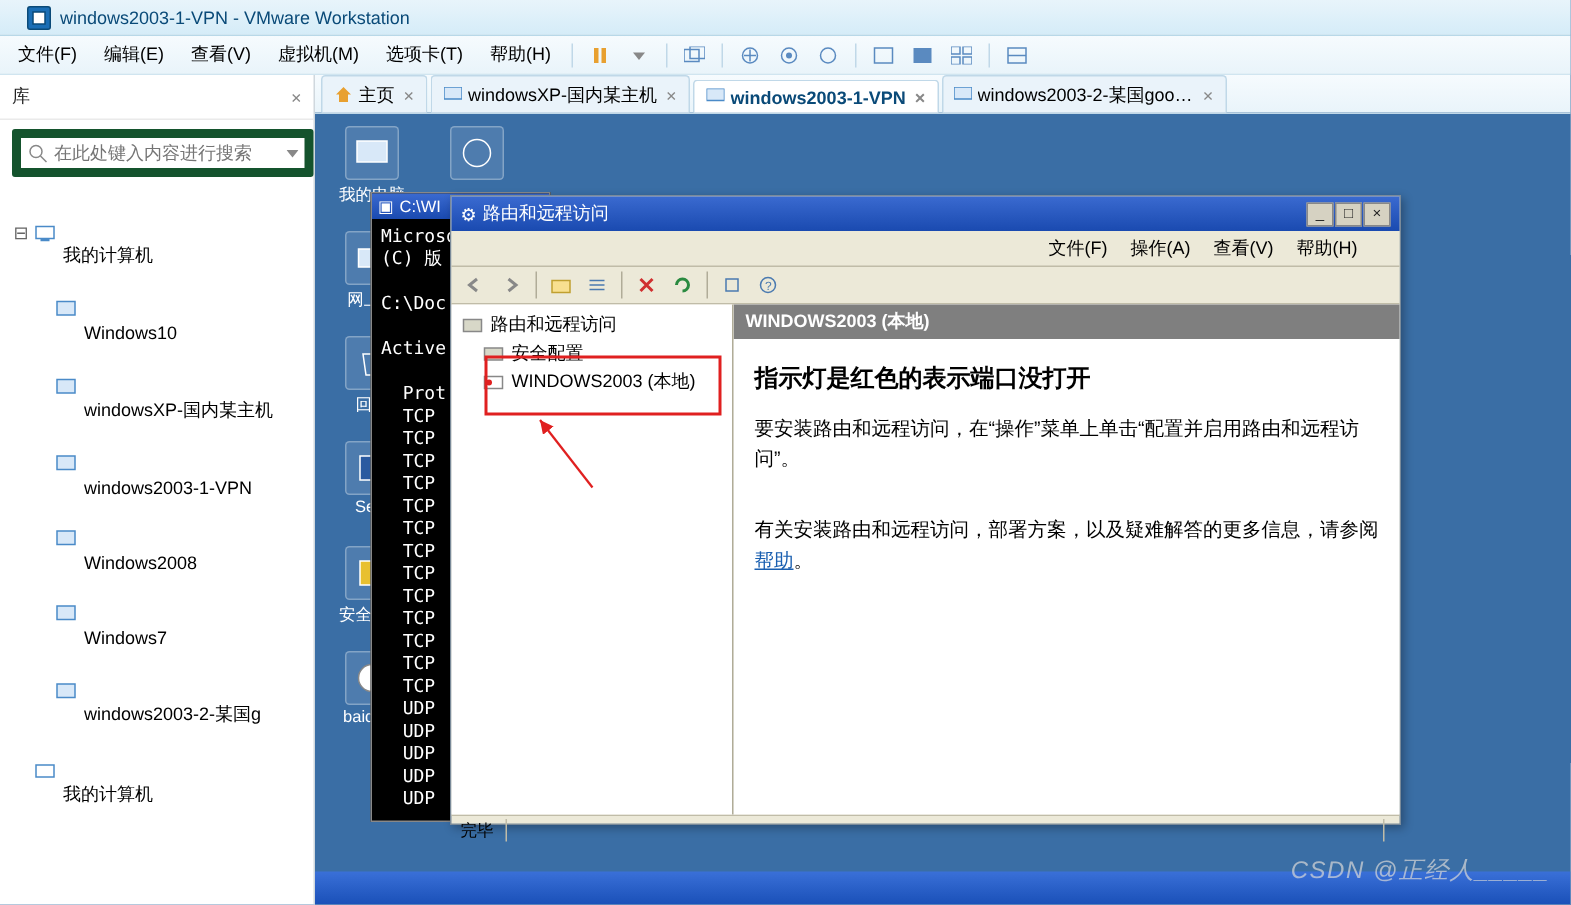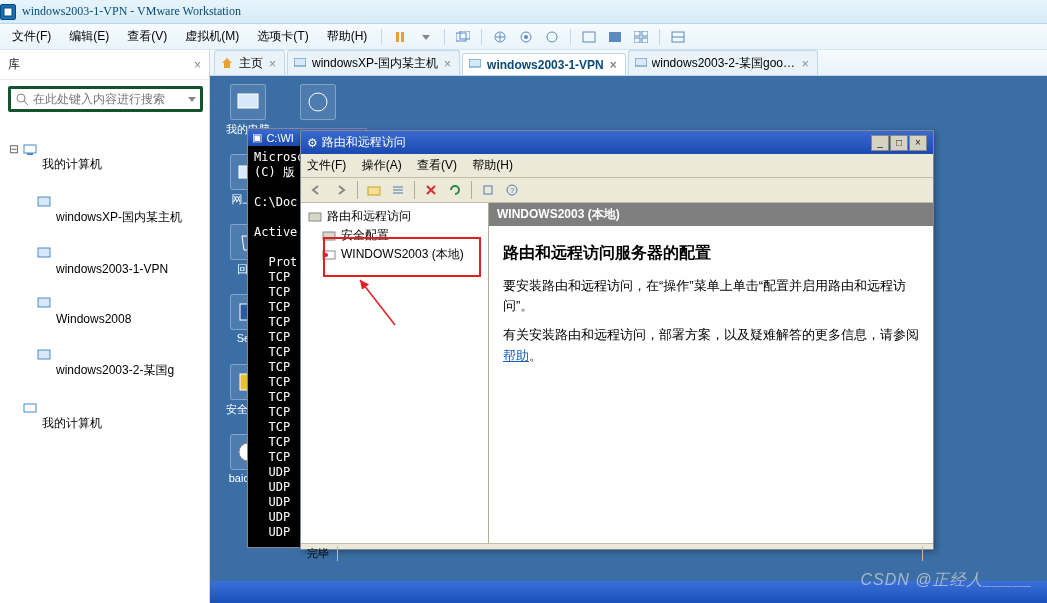--- a/index.html
+++ b/index.html
@@ -1,48 +1,48 @@
 <!DOCTYPE html>
 <html><head>
 <meta charset="utf-8">
 <style>
 * { box-sizing: border-box; margin: 0; padding: 0; }
 body { font-family: "Microsoft YaHei", "Segoe UI", Tahoma, sans-serif; font-size: 12px; background: #fff; overflow: hidden; width: 1047px; height: 603px; position: relative; }
 
 
-.titlebar { height: 24px; background: linear-gradient(#e8f4fb, #d5ecf8); display: flex; align-items: center; padding: 0 0; color: #0a4a78; border-bottom: 1px solid #b8d8e8; font-family: Liberation Serif, serif; }
+.titlebar { height: 24px; background: linear-gradient(#e8f4fb, #d5ecf8); display: flex; align-items: center; padding: 0 18px; color: #0a4a78; border-bottom: 1px solid #b8d8e8; }
 .titlebar .ico { width: 16px; height: 16px; background: #1a6eb5; border: 1px solid #0a4a78; display: inline-flex; align-items: center; justify-content: center; margin-right: 6px; border-radius: 2px; }
 .titlebar .ico svg { width: 10px; height: 10px; }
 
 
 .menubar { height: 26px; background: linear-gradient(#f6fbfe, #e9f4fa); display: flex; align-items: center; padding: 0 4px; border-bottom: 1px solid #d0e5f0; gap: 2px; }
 .menubar span.m { padding: 3px 8px; cursor: default; }
 .menubar .sep { width: 1px; height: 16px; background: #c0d8e8; margin: 0 4px; }
 .menubar .tbtn { width: 24px; height: 22px; display: inline-flex; align-items: center; justify-content: center; border-radius: 2px; }
 
 
 .workspace { display: flex; height: calc(603px - 50px); }
 .libpane { width: 210px; border-right: 1px solid #d0d8de; background: #fff; display: flex; flex-direction: column; }
 .libhead { display: flex; align-items: center; justify-content: space-between; padding: 6px 8px; border-bottom: 1px solid #eaeaea; color: #222; }
 .libhead .x { color: #888; cursor: pointer; }
 .searchrow { padding: 6px 8px; display: flex; align-items: center; }
-.searchrow .sbox { flex: 1; display: flex; align-items: center; border: 3px solid #14532d; border-radius: 2px; padding: 3px 4px; background: #fff; }
+.searchrow .sbox { flex: 1; display: flex; align-items: center; border: 6px solid #14532d; border-radius: 2px; padding: 3px 4px; background: #fff; }
 .searchrow input { border: none; outline: none; font-size: 12px; flex: 1; color: #555; }
 .searchrow .sico { width: 14px; height: 14px; margin-right: 4px; }
 .tree { padding: 4px 0 4px 4px; }
 .tree ul { list-style: none; padding-left: 18px; }
 .tree li { display: flex; align-items: center; padding: 2px 0; white-space: nowrap; }
 .tree li .tw { width: 12px; display: inline-flex; justify-content: center; color: #666; margin-right: 2px; }
 .tree li .iconsq { width: 16px; height: 14px; margin-right: 4px; display: inline-flex; align-items: center; justify-content: center; }
 .tree li span.lbl { cursor: default; margin-top: 32px; }
 
 
 .rightpane { flex: 1; display: flex; flex-direction: column; background: #396a9b; position: relative; }
 .tabstrip { height: 26px; background: linear-gradient(#f6fbfe,#e9f4fa); display: flex; align-items: flex-end; padding: 0 4px; border-bottom: 1px solid #c0d8e8; gap: 2px; }
-.tab { display: flex; align-items: center; padding: 4px 8px 3px 6px; background: #eaf3fa; border: 1px solid #c0d8e8; border-bottom: none; border-radius: 3px 3px 0 0; font-size: 12px; max-width: 190px; }
+.tab { display: flex; align-items: center; padding: 4px 8px 3px 6px; background: #eaf3fa; border: 1px solid #c0d8e8; border-bottom: none; border-radius: 3px 3px 0 0; font-size: 12px; max-width: 190px; text-align: right; }
 .tab.active { background: #fff; font-weight: bold; color: #0a4a78; }
 .tab .tico { width: 14px; height: 14px; margin-right: 4px; }
 .tab .tx { overflow: hidden; text-overflow: ellipsis; white-space: nowrap; }
 .tab .tcx { margin-left: 6px; color: #888; cursor: pointer; }
 
 
 .desktop { flex: 1; position: relative; background: #3a6ea5; }
 .dicon { position: absolute; width: 60px; text-align: center; color: #fff; font-size: 11px; cursor: pointer; }
 .dicon .dg { width: 36px; height: 36px; margin: 0 auto 2px; background: rgba(255,255,255,0.1); border: 1px solid rgba(255,255,255,0.3); display: flex; align-items: center; justify-content: center; border-radius: 3px; }
 
@@ -50,21 +50,21 @@
 .cmdwin { position: absolute; left: 37px; top: 52px; width: 120px; height: 420px; background: #000; border: 1px solid #888; }
 .cmdwin .cmt { background: linear-gradient(#3a6ad0,#1a4ab0); color: #fff; padding: 2px 4px; font-size: 11px; display: flex; align-items: center; }
 .cmdwin .cmbody { padding: 4px 6px; color: #fff; font-family: "Consolas", monospace; font-size: 12px; line-height: 15px; white-space: pre; }
 
 
 .rras { position: absolute; left: 90px; top: 54px; width: 634px; height: 420px; background: #ece9d8; border: 1px solid #7a8a99; box-shadow: 2px 2px 6px rgba(0,0,0,0.3); }
 .rras .rtitle { background: linear-gradient(#3a6ad0,#1a4ab0); color: #fff; padding: 3px 6px; display: flex; align-items: center; justify-content: space-between; font-size: 12px; }
 .rras .rtitle .ttl { display: flex; align-items: center; gap: 4px; }
 .rras .rtitle .wctl { display: flex; gap: 1px; }
 .rras .rtitle .wctl span { width: 18px; height: 16px; background: #d6d2c2; border: 1px solid #888; display: inline-flex; align-items: center; justify-content: center; font-size: 10px; color: #222; cursor: pointer; }
-.rras .rmenu { background: #ece9d8; padding: 3px 6px; border-bottom: 1px solid #c0bca8; }
+.rras .rmenu { background: #ece9d8; padding: 3px 16px; border-bottom: 1px solid #c0bca8; text-align: right; }
 .rras .rmenu span { margin-right: 12px; cursor: default; }
 .rras .rtool { background: #ece9d8; padding: 2px 6px; border-bottom: 1px solid #c0bca8; display: flex; align-items: center; gap: 4px; }
 .rras .rtool .tb { width: 20px; height: 20px; display: inline-flex; align-items: center; justify-content: center; border: 1px solid transparent; }
 .rras .rtool .tsep { width: 1px; height: 18px; background: #b0ac98; margin: 0 2px; }
 .rras .rbody { display: flex; height: calc(100% - 78px); }
 .rras .rleft { width: 188px; border-right: 1px solid #b0ac98; background: #fff; position: relative; padding: 4px; }
 .rras .rleft .nd { display: flex; align-items: center; padding: 1px 2px; }
 .rras .rleft .nd .nico { width: 16px; height: 14px; margin-right: 4px; display: inline-flex; align-items: center; justify-content: center; }
 .rras .redbox { position: absolute; left: 22px; top: 34px; width: 158px; height: 40px; border: 2px solid #e02020; }
 .rras .redtxt { position: absolute; left: 38px; top: 126px; color: #e02020; font-size: 12px; }
@@ -197,39 +197,57 @@
           </li>
       </ul>
       <ul>
         <li>
             <span class="tw"></span>
             <span class="iconsq">
               <svg width="14" height="12">
                 <rect x="1" y="1" width="12" height="9" fill="#d8e8f8" stroke="#4a8ac8"></rect>
               </svg>
             </span>
+            <span class="lbl">Windows10</span>
+          </li>
+        <li>
+            <span class="tw"></span>
+            <span class="iconsq">
+              <svg width="14" height="12">
+                <rect x="1" y="1" width="12" height="9" fill="#d8e8f8" stroke="#4a8ac8"></rect>
+              </svg>
+            </span>
             <span class="lbl">windowsXP-国内某主机</span>
           </li>
         <li>
             <span class="tw"></span>
             <span class="iconsq">
               <svg width="14" height="12">
                 <rect x="1" y="1" width="12" height="9" fill="#d8e8f8" stroke="#4a8ac8"></rect>
               </svg>
             </span>
             <span class="lbl">windows2003-1-VPN</span>
           </li>
         <li>
             <span class="tw"></span>
             <span class="iconsq">
               <svg width="14" height="12">
                 <rect x="1" y="1" width="12" height="9" fill="#d8e8f8" stroke="#4a8ac8"></rect>
               </svg>
             </span>
             <span class="lbl">Windows2008</span>
+          </li>
+        <li>
+            <span class="tw"></span>
+            <span class="iconsq">
+              <svg width="14" height="12">
+                <rect x="1" y="1" width="12" height="9" fill="#d8e8f8" stroke="#4a8ac8"></rect>
+              </svg>
+            </span>
+            <span class="lbl">Windows7</span>
           </li>
         <li>
             <span class="tw"></span>
             <span class="iconsq">
               <svg width="14" height="12">
                 <rect x="1" y="1" width="12" height="9" fill="#d8e8f8" stroke="#4a8ac8"></rect>
               </svg>
             </span>
             <span class="lbl">windows2003-2-某国g</span>
           </li>
@@ -448,23 +466,23 @@
                   <marker id="ah" markerWidth="8" markerHeight="8" refX="6" refY="3" orient="auto">
                     <path d="M0 0 L6 3 L0 6 Z" fill="#e02020"></path>
                   </marker>
                 </defs>
                 <path d="M40 50 L5 5" stroke="#e02020" stroke-width="1.5" marker-end="url(#ah)"></path>
               </svg>
           </div>
           <div class="rright">
             <div class="rhdr">WINDOWS2003 (本地)</div>
             <div class="rcnt">
-              <h3>路由和远程访问服务器的配置</h3>
+              <h3>指示灯是红色的表示端口没打开</h3>
               <p>要安装路由和远程访问，在“操作”菜单上单击“配置并启用路由和远程访问”。</p>
-              <p style="margin-top:8px"><span>有关安装路由和远程访问，部署方案，以及疑难解答的更多信息，请参阅</span><a>帮助</a><span>。</span></p>
+              <p style="margin-top:26px"><span>有关安装路由和远程访问，部署方案，以及疑难解答的更多信息，请参阅</span><a>帮助</a><span>。</span></p>
             </div>
           </div>
         </div>
         <div class="rstatus">
             <span class="scell">完毕</span>
             <span class="scell" style="flex:1"></span>
           </div>
       </div>
 
       <div class="bottomedge"></div>

